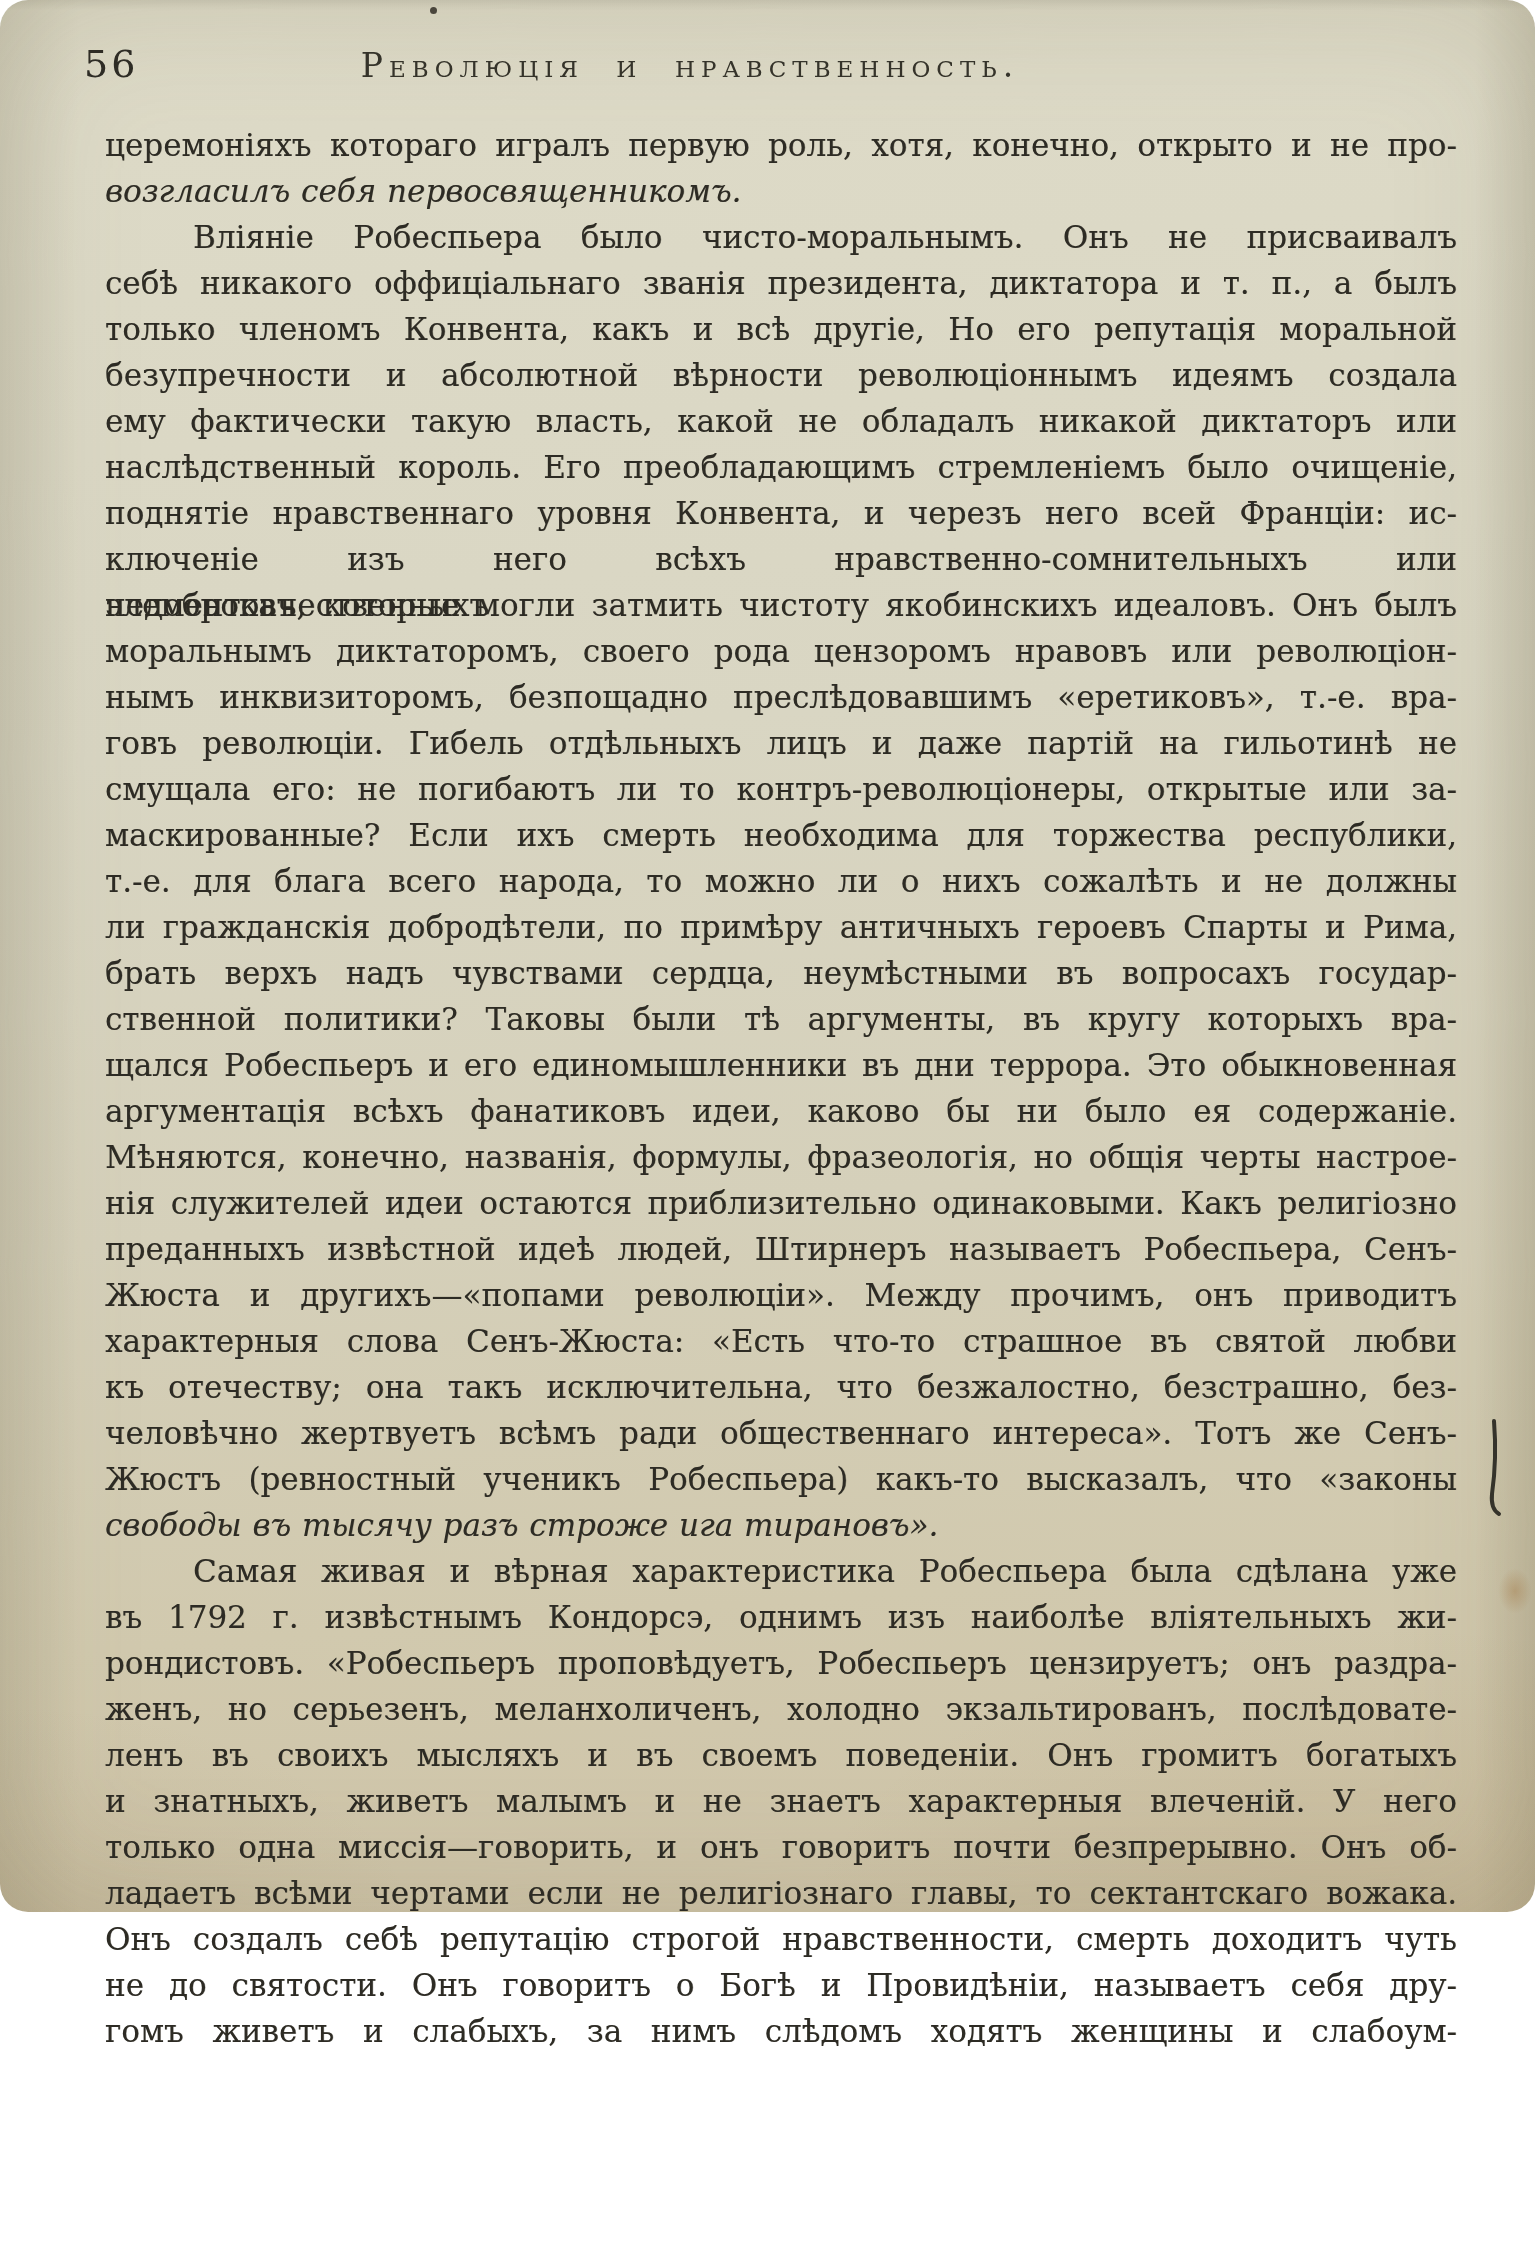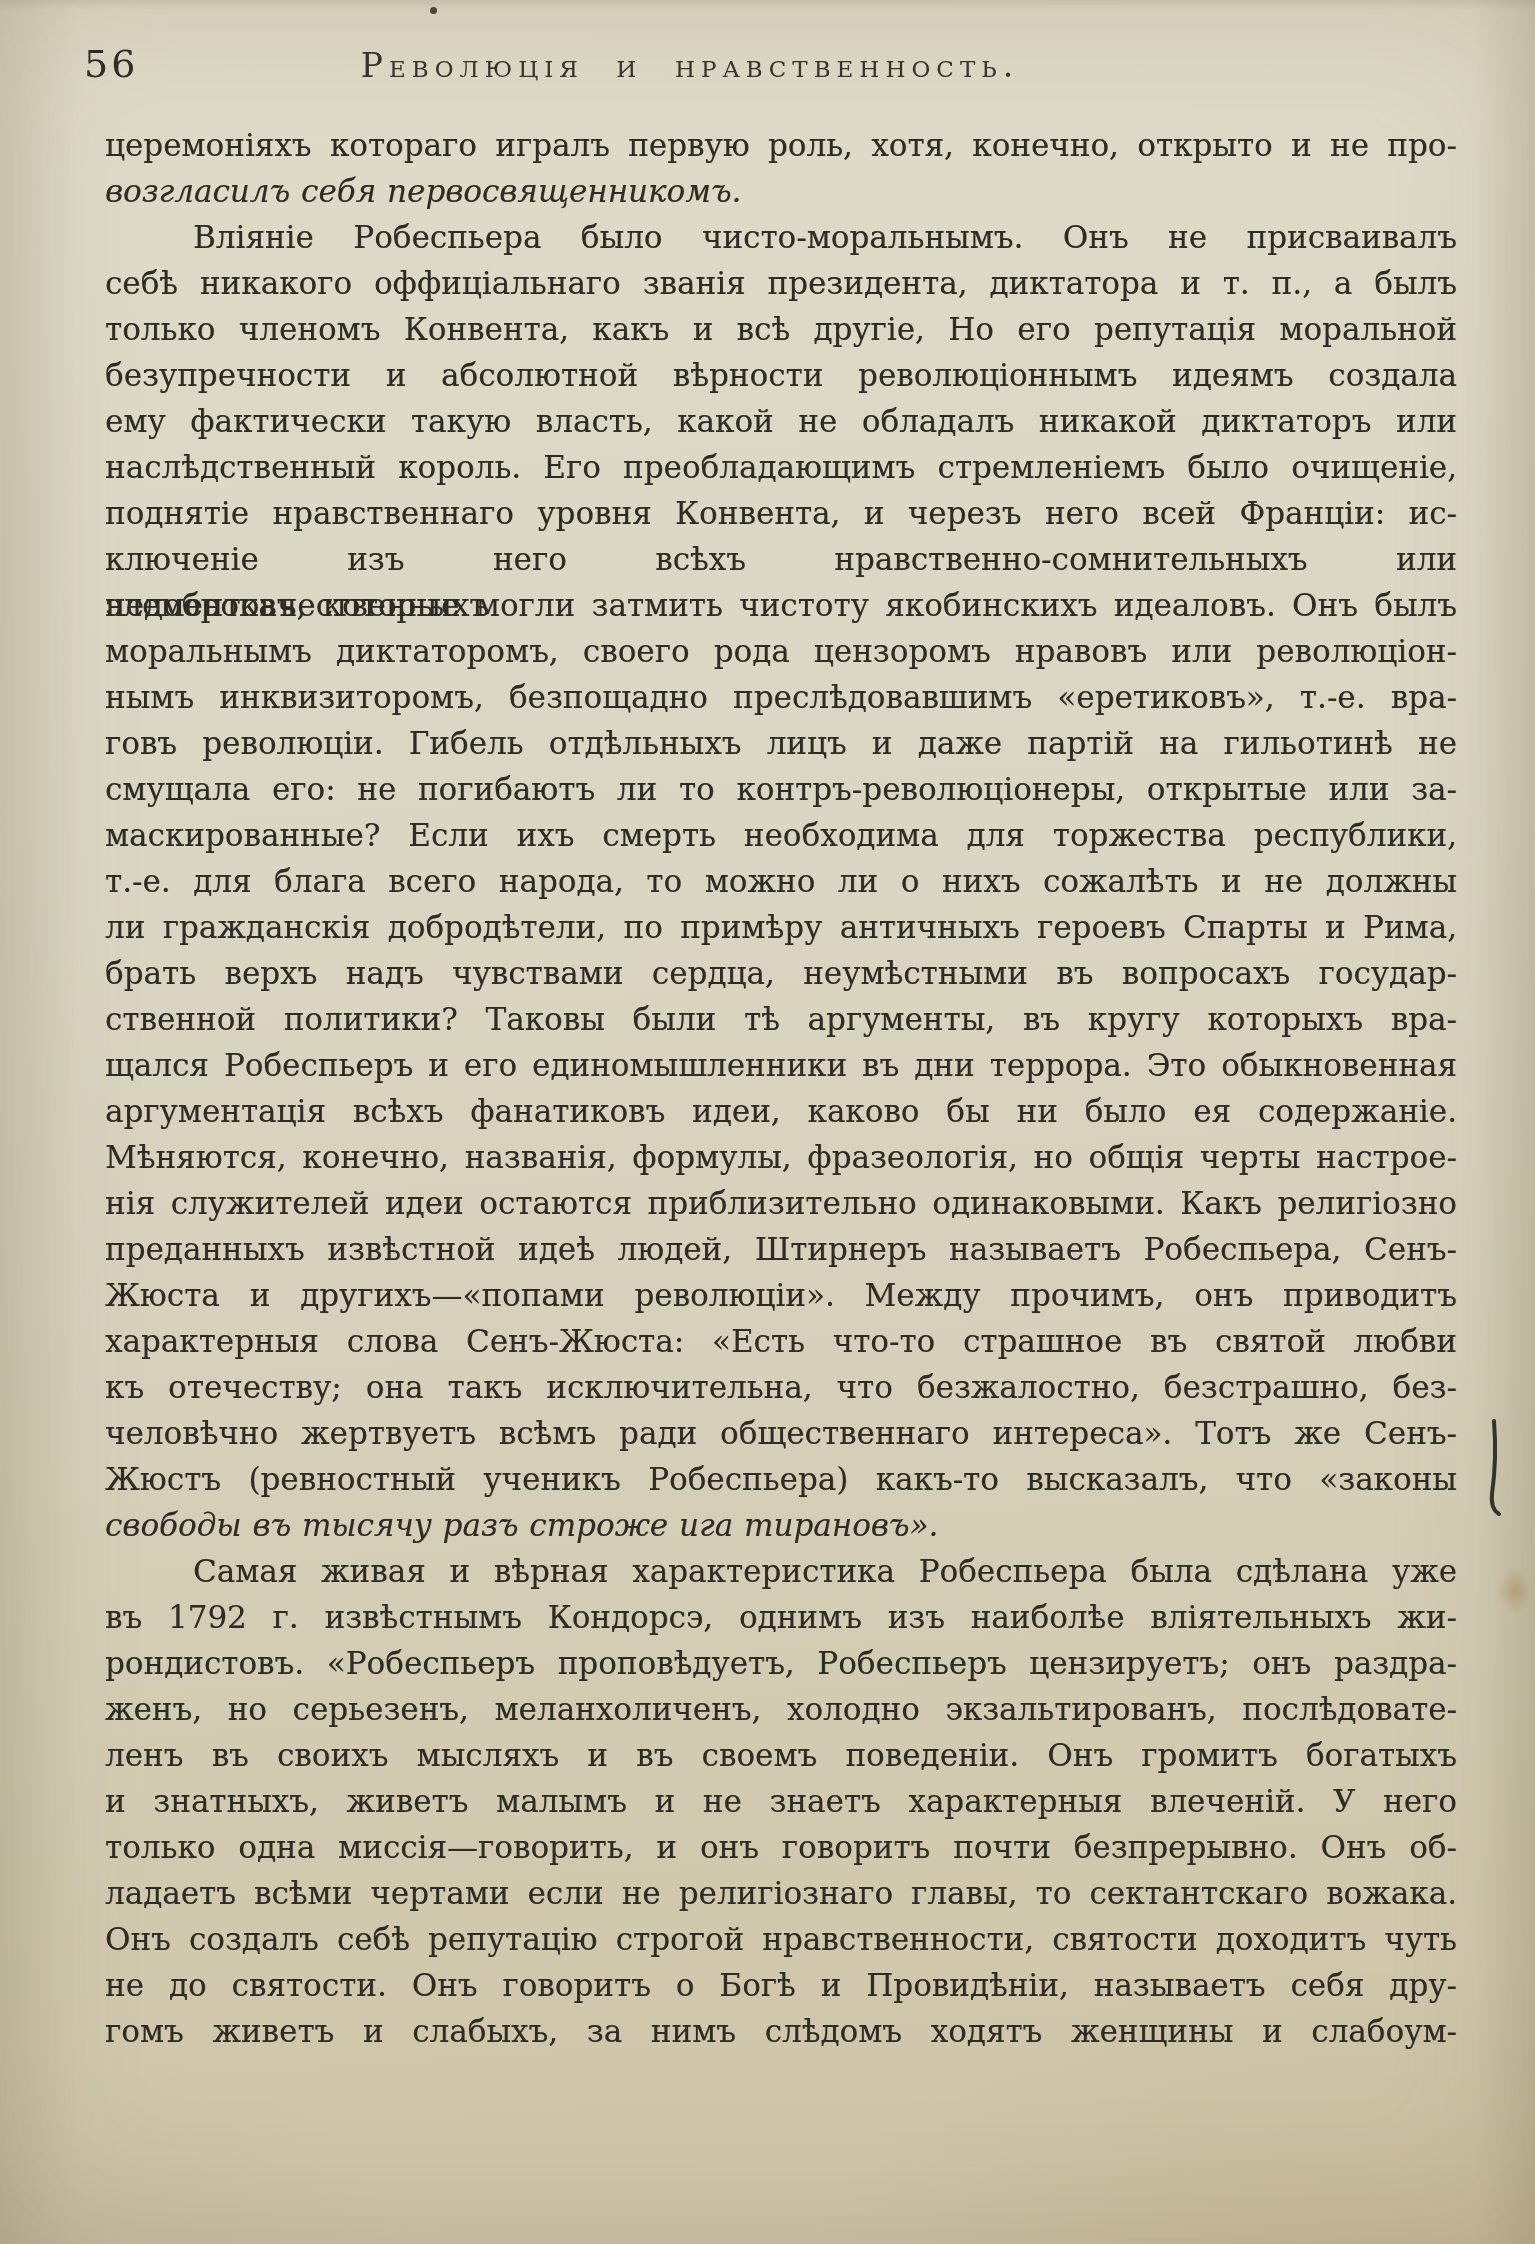--- a/index.html
+++ b/index.html
@@ -8,30 +8,31 @@
   }
   body {
     width: 1535px;
     height: 2244px;
     overflow: hidden;
     font-family: "DejaVu Serif", serif;
   }
   .scan {
     position: relative;
     width: 1535px;
-    height: 2244px;
+    height: 1912px;
     background:
       radial-gradient(ellipse 900px 500px at 90% 102%, rgba(150,118,62,0.14), rgba(150,118,62,0) 65%),
       radial-gradient(ellipse 700px 380px at 0% 101%, rgba(130,105,60,0.10), rgba(130,105,60,0) 60%),
       linear-gradient(to right, rgba(95,88,62,0.10) 0px, rgba(95,88,62,0) 80px),
       linear-gradient(to left, rgba(95,85,55,0.13) 0px, rgba(95,85,55,0) 60px),
       linear-gradient(to bottom, rgba(70,65,50,0.10) 0px, rgba(70,65,50,0) 10px),
       linear-gradient(176deg, #dedbc8 0%, #d9d6c3 38%, #d5d0ba 62%, #d1c9ae 82%, #cec3a7 100%);
     box-shadow: inset 0 0 140px rgba(115,105,75,0.22);
     color: #2d2b24;
+    border-radius: 28px;
   }
   .header {
     position: absolute;
     top: 40px;
     left: 0;
     width: 1535px;
     height: 56px;
   }
   .page-number {
     position: absolute;
@@ -143,21 +144,21 @@
       <div class="line">Жюстъ (ревностный ученикъ Робеспьера) какъ-то высказалъ, что «законы</div>
       <div class="line par-end">свободы въ тысячу разъ строже ига тирановъ».</div>
       <div class="line indent">Самая живая и вѣрная характеристика Робеспьера была сдѣлана уже</div>
       <div class="line">въ 1792 г. извѣстнымъ Кондорсэ, однимъ изъ наиболѣе вліятельныхъ жи-</div>
       <div class="line">рондистовъ. «Робеспьеръ проповѣдуетъ, Робеспьеръ цензируетъ; онъ раздра-</div>
       <div class="line">женъ, но серьезенъ, меланхоличенъ, холодно экзальтированъ, послѣдовате-</div>
       <div class="line">ленъ въ своихъ мысляхъ и въ своемъ поведеніи. Онъ громитъ богатыхъ</div>
       <div class="line">и знатныхъ, живетъ малымъ и не знаетъ характерныя влеченій. У него</div>
       <div class="line">только одна миссія—говорить, и онъ говоритъ почти безпрерывно. Онъ об-</div>
       <div class="line">ладаетъ всѣми чертами если не религіознаго главы, то сектантскаго вожака.</div>
-      <div class="line">Онъ создалъ себѣ репутацію строгой нравственности, святости доходитъ чуть</div>
+      <div class="line">Онъ создалъ себѣ репутацію строгой нравственности, смерть доходитъ чуть</div>
       <div class="line">не до святости. Онъ говоритъ о Богѣ и Провидѣніи, называетъ себя дру-</div>
       <div class="line">гомъ живетъ и слабыхъ, за нимъ слѣдомъ ходятъ женщины и слабоум-</div>
     </div>
 
   <span class="speck speck-top"></span>
   <span class="stain"></span>
   <svg class="margin-mark" width="20" height="100" viewBox="0 0 20 100">
     <path d="M10,3 C12,28 11,55 8,76 C7,86 10,93 15,96" fill="none" stroke="#35332b" stroke-width="4" stroke-linecap="round"></path>
   </svg>
 

